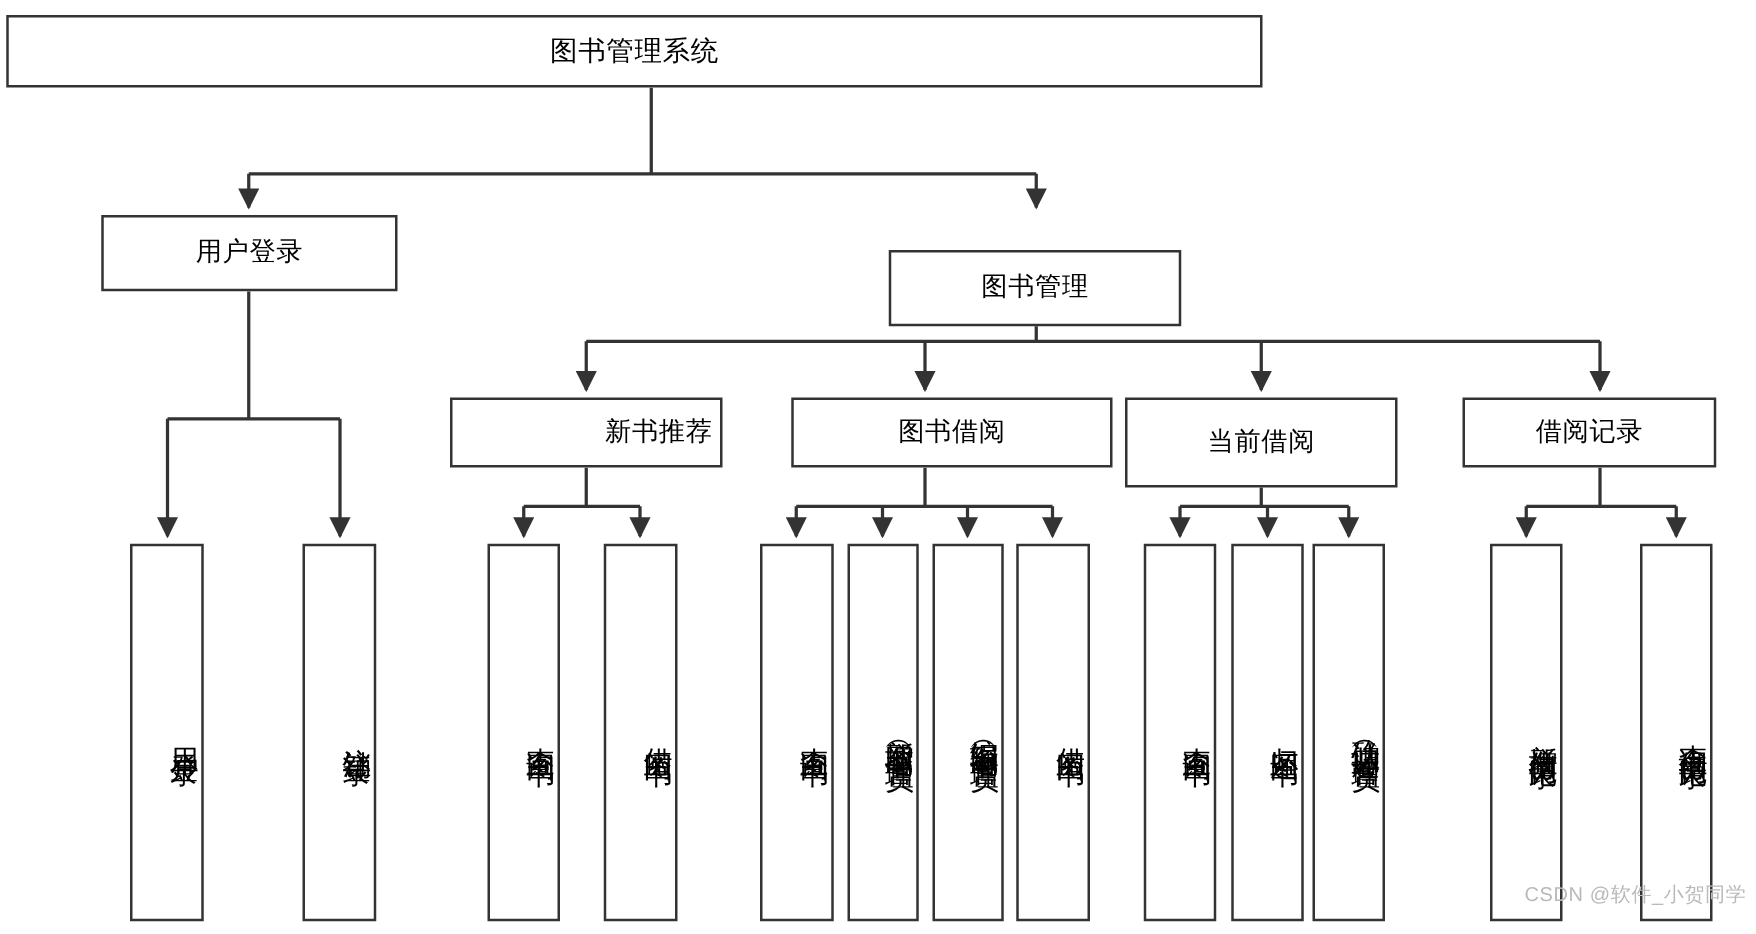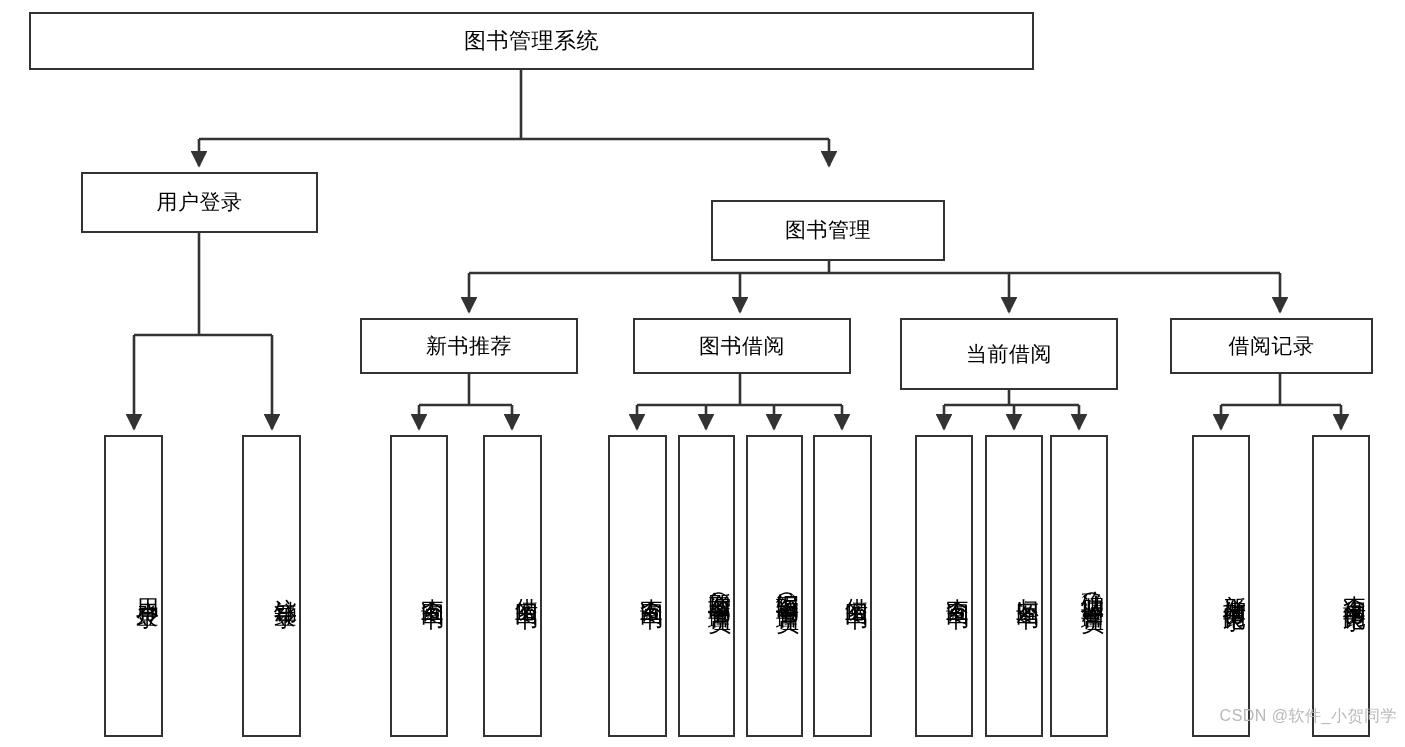--- a/index.html
+++ b/index.html
@@ -116,35 +116,35 @@
       <path d="M 1014 405 L 1014 429" marker-end="url(#arrow)"></path>
       <path d="M 1079 405 L 1079 429" marker-end="url(#arrow)"></path>
 
       <path d="M 1280 374 L 1280 405"></path>
       <path d="M 1221 405 L 1341 405"></path>
       <path d="M 1221 405 L 1221 429" marker-end="url(#arrow)"></path>
       <path d="M 1341 405 L 1341 429" marker-end="url(#arrow)"></path>
     </g>
   </svg>
 
-  <div class="node horiz root" style="left: 29px; top: 12px; width: 1005px; height: 58px;">
+  <div class="node horiz root" style="left: 5px; top: 12px; width: 1005px; height: 58px;">
     <span>图书管理系统</span>
   </div>
 
   <div class="node horiz" style="left: 81px; top: 172px; width: 237px; height: 61px;">
     <span>用户登录</span>
   </div>
   <div class="node horiz" style="left: 711px; top: 172px; width: 234px; height: 61px; margin-top: 28px;">
     <span>图书管理</span>
   </div>
 
-  <div class="node horiz" style="left: 360px; top: 318px; width: 218px; height: 56px;">
+  <div class="node horiz" style="left: 360px; top: 318px; width: 218px; height: 56px; justify-content: flex-end;">
     <span>新书推荐</span>
   </div>
-  <div class="node horiz" style="left: 633px; top: 318px; width: 218px; height: 56px;">
+  <div class="node horiz" style="left: 633px; top: 318px; width: 257px; height: 56px;">
     <span>图书借阅</span>
   </div>
   <div class="node horiz" style="left: 900px; top: 318px; width: 218px; height: 72px;">
     <span>当前借阅</span>
   </div>
   <div class="node horiz" style="left: 1170px; top: 318px; width: 203px; height: 56px;">
     <span>借阅记录</span>
   </div>
 
   <div class="node leaf" style="left: 104px; top: 435px; width: 59px; height: 302px;">

